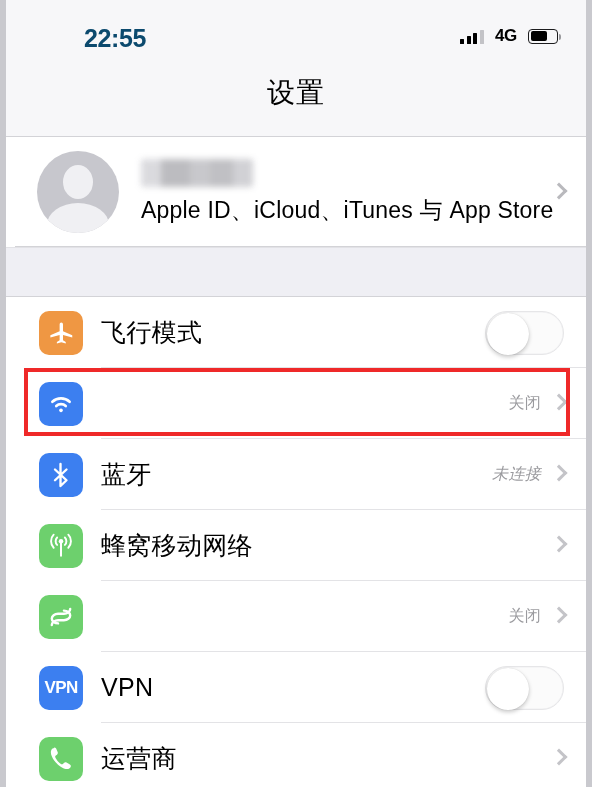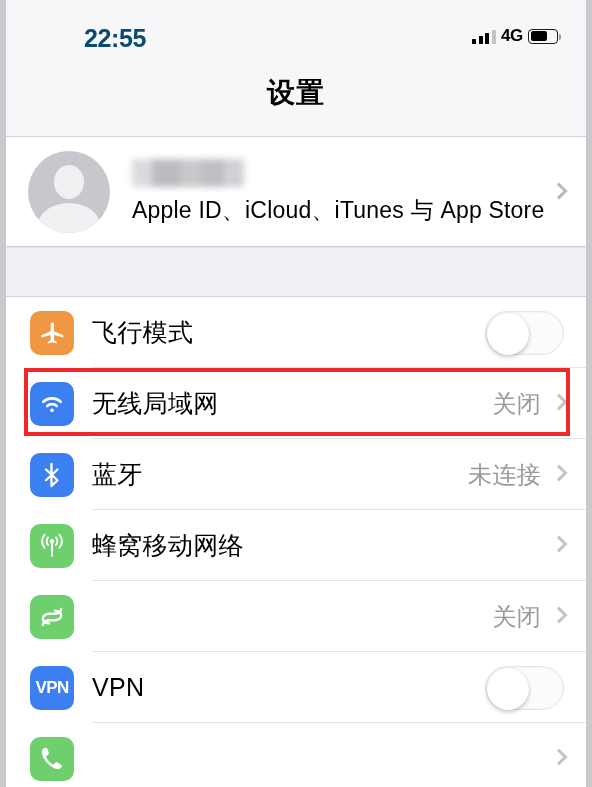--- a/index.html
+++ b/index.html
@@ -19,21 +19,21 @@
     height:68px; position:relative; background:#f7f7f9;
   }
   #clock {
     position:absolute; left:38px; top:24px;
     font-size:25px; font-weight:bold; color:#0c4a6e;
     letter-spacing:-0.4px;
     margin-left:40px;
   }
   #status-right {
     position:absolute; right:28px; top:26px;
-    display:flex; align-items:center; gap:5px;
+    display:flex; align-items:center; gap:11px;
   }
   #signal { display:flex; align-items:flex-end; gap:2.5px; height:15px; }
   #signal i { display:block; width:4px; background:#000; border-radius:0.5px; }
   #signal i:nth-child(1){ height:5px; }
   #signal i:nth-child(2){ height:8px; }
   #signal i:nth-child(3){ height:11px; }
   #signal i:nth-child(4){ height:14px; background:#c3c3c7; }
   #netlabel { font-size:17px; font-weight:bold; color:#000; letter-spacing:-0.3px; }
   #battery {
     position:relative; width:30px; height:15px;
@@ -48,24 +48,24 @@
     width:2.5px; height:6px; background:#9a9a9e; border-radius:0 2px 2px 0;
   }
 
   
   #navbar {
     height:69px; background:#f7f7f9;
     border-bottom:1px solid #d3d3d7;
     display:flex; align-items:flex-start; justify-content:center;
     padding-top:6px;
   }
-  #nav-title { font-size:28px; font-weight:bold; color:#000; letter-spacing:1px; }
-
-  
-  .group { background:#fff; }
+  #nav-title { font-size:28px; font-weight:normal; color:#000; letter-spacing:1px; }
+
+  
+  .group { background:#fff;padding-left:9px; }
   .gap { background:#efeff4; height:50px; border-bottom:1px solid #d3d3d7; border-top:1px solid #e2e2e6; }
 
   .row {
     position:relative; display:flex; align-items:center;
     height:71px; background:#fff; padding-left:24px;
   }
   .row .sep {
     position:absolute; left:86px; right:0; bottom:0; height:1px; background:#e3e3e6;
   }
 
@@ -75,21 +75,21 @@
     display:flex; align-items:center; justify-content:center;
   }
   .row-label {
     margin-left:18px; font-size:25px; color:#000; letter-spacing:0.3px;
     white-space:nowrap;
   }
   .row-right {
     position:absolute; right:22px; top:0; height:100%;
     display:flex; align-items:center; gap:12px;
   }
-  .row-value { font-size:24px; color:#9a9a9e; letter-spacing:0.3px; }
+  .row-value { font-size:16px; color:#9a9a9e; letter-spacing:0.3px; }
   .chev {
     width:11px; height:19px; position:relative; flex:0 0 11px;
   }
   .chev:before {
     content:""; position:absolute; left:0; top:2px;
     width:9px; height:9px;
     border-right:3px solid #c4c4c8; border-top:3px solid #c4c4c8;
     transform:rotate(45deg);
   }
 
@@ -220,37 +220,36 @@
     </div>
 
     <div class="row">
       <div class="appicon" style="background:#3c7ff0">
         <svg width="30" height="30" viewBox="0 0 24 24">
           <path fill="#fff" d="M12 18.5c.83 0 1.5-.67 1.5-1.5s-.67-1.5-1.5-1.5-1.5.67-1.5 1.5.67 1.5 1.5 1.5z"></path>
           <path fill="none" stroke="#fff" stroke-width="2.1" stroke-linecap="round" d="M8.2 13.6c2.1-1.95 5.5-1.95 7.6 0"></path>
           <path fill="none" stroke="#fff" stroke-width="2.1" stroke-linecap="round" d="M5.1 10.2c3.85-3.55 9.95-3.55 13.8 0"></path>
         </svg>
       </div>
-      <div class="row-label">无线局域网</div>
       <div class="row-right">
         <div class="row-value" style="color: rgb(154, 154, 158);">关闭</div>
         <div class="chev"></div>
       </div>
       <div class="sep"></div>
     </div>
 
     <div class="row">
       <div class="appicon" style="background:#3c7ff0">
         <svg width="30" height="30" viewBox="0 0 24 24">
           <path fill="none" stroke="#fff" stroke-width="1.9" stroke-linejoin="round" stroke-linecap="round" d="M11.6 3.2v17.6l4.8-4.6-9.2-8.6M7.2 16.2l9.2-8.6"></path>
         </svg>
       </div>
       <div class="row-label">蓝牙</div>
       <div class="row-right">
-        <div class="row-value" style="color: rgb(154, 154, 158);">未连接</div>
+        <div class="row-value" style="color: rgb(154, 154, 158); font-style: italic;">未连接</div>
         <div class="chev"></div>
       </div>
       <div class="sep"></div>
     </div>
 
     <div class="row">
       <div class="appicon" style="background:#6dd06d">
         <svg width="32" height="32" viewBox="0 0 24 24">
           <circle cx="12" cy="8.4" r="1.7" fill="#fff"></circle>
           <path d="M12 9.6 L12 19.4" stroke="#fff" stroke-width="1.5" stroke-linecap="round"></path>
@@ -294,20 +293,21 @@
       </div>
       <div class="sep"></div>
     </div>
 
     <div class="row last">
       <div class="appicon" style="background:#6dd06d">
         <svg width="30" height="30" viewBox="0 0 24 24">
           <path fill="#fff" d="M6.6 3.2c-.9 0-1.8.6-2.3 1.5-.7 1.4-.5 3.3.5 5.5 1 2.2 2.7 4.5 4.8 6.3 2.1 1.8 4.3 3 6.1 3.4 1.6.35 2.9.05 3.6-.85.5-.65.7-1.35.5-1.9-.15-.45-.55-.75-1.35-1.2l-2-1.1c-.8-.45-1.5-.35-2.1.25l-.85.85c-.4.4-.75.45-1.3.15-.9-.5-2-1.45-2.95-2.55-.95-1.1-1.6-2.2-1.85-3.1-.15-.55 0-.9.45-1.25l.95-.7c.65-.5.85-1.2.5-2.05l-.85-2.1c-.35-.85-.6-1.25-1.05-1.45-.3-.15-.6-.2-.95-.2z"></path>
         </svg>
       </div>
+      <div class="row-label">运营商</div>
       <div class="row-right">
         <div class="chev"></div>
       </div>
 
     </div>
 
   </div>
 
   <div id="highlight" style="border-color: rgb(239, 41, 41);"></div>
 

